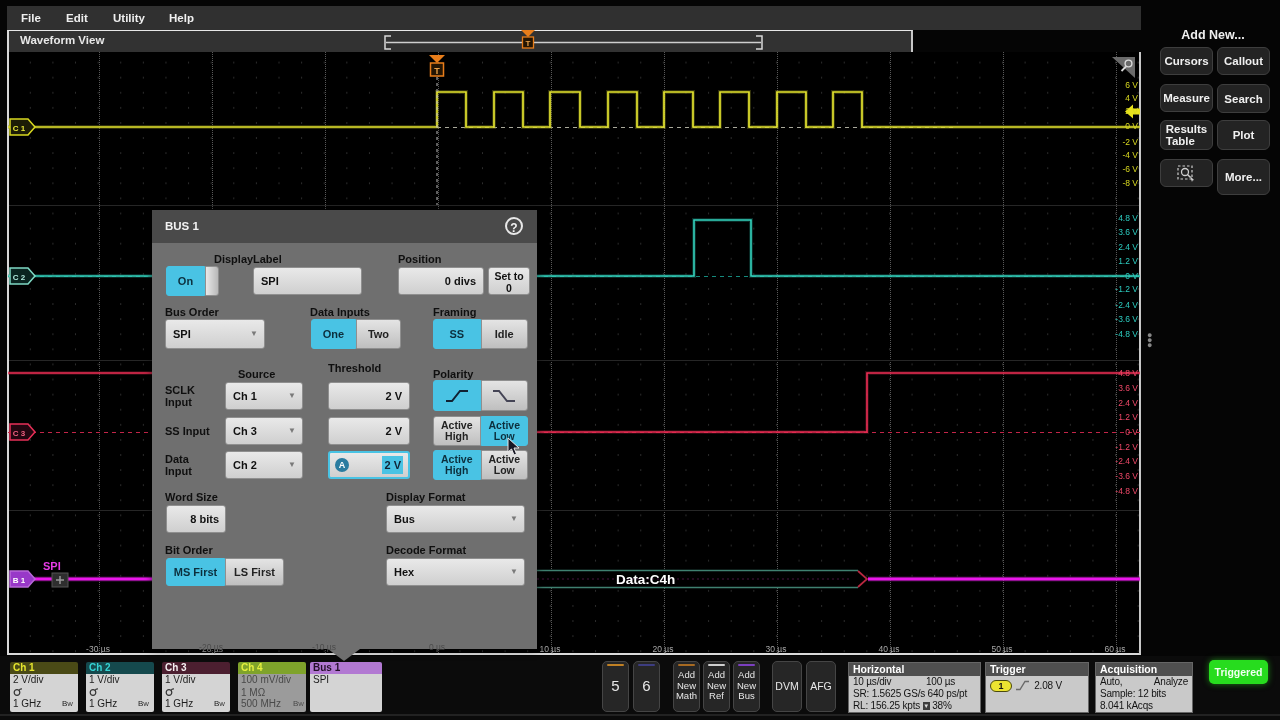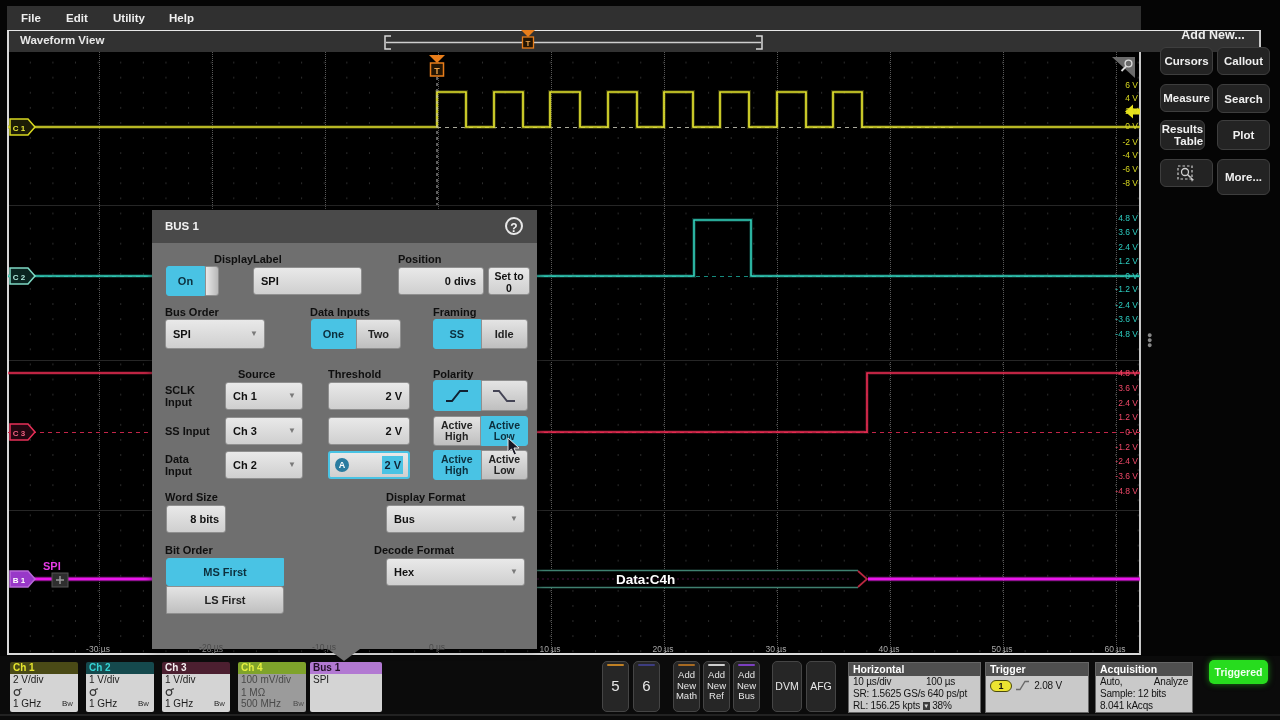--- a/index.html
+++ b/index.html
@@ -7,41 +7,41 @@
   font-family:"Liberation Sans", sans-serif; }
 .abs { position:absolute; }
 #stage { position:relative; width:1280px; height:720px; background:#050505; }
 
 
 #menubar { left:7px; top:6px; width:1134px; height:24px; background:#303030;
   color:#efefef; font-size:11.5px; font-weight:bold; }
 #menubar span { position:absolute; top:6px;text-align:center; }
 
 
-#wvstrip { left:7px; top:30px; width:1254px; height:22px; background:#323232;
+#wvstrip { left:7px; top:30px; width:906px; height:22px; background:#323232;
   border-top:1px solid #e8e8e8; border-left:2px solid #d8d8d8; border-right:2px solid #c8c8c8;
   color:#e8e8e8; font-size:11.5px; font-weight:bold; }
 
 
 #grat { left:7px; top:52px; width:1134px; height:603px; background:#000;
   border-left:2px solid #d8d8d8; border-right:2px solid #c8c8c8; border-bottom:2px solid #dadada;
   overflow:hidden; }
 .dots { position:absolute; left:0; top:0; width:1133px; height:601px;
   background-image:radial-gradient(circle, #2d2d2d 0.8px, transparent 1px);
   background-size:22.62px 15.1px; background-position:10px 3px; }
 .vmaj { position:absolute; top:0; width:0; height:601px; border-left:1px dotted #585858; }
 .hsep { position:absolute; left:0; width:1133px; height:0; border-top:1px solid #262626; }
 
 .axlbl { position:absolute; font-size:8.5px; transform:translateY(-50%); right:3px; text-align:right; }
 .tlbl { position:absolute; font-size:8.5px; color:#a8a8a8; transform:translateX(-50%); top:592px; }
 
 
 #rightpanel { left:1146px; top:0; width:134px; height:720px; color:#efefef; }
 .rbtn { position:absolute; background:#232323; border:1px solid #3e3e3e; border-radius:6px;
-  color:#f0f0f0; font-weight:bold; font-size:11.5px; text-align:right;
+  color:#f0f0f0; font-weight:bold; font-size:11.5px; text-align:left;
   display:flex; align-items:center; justify-content:center; line-height:12px; }
 
 
 #bottombar { left:0; top:656px; width:1280px; height:64px; background:#0b0b0b; }
 .badge { position:absolute; top:6px; width:68px; height:50px; border-radius:2px; overflow:hidden; }
 .bhead { height:12px; font-size:10px; font-weight:bold; padding:0 3px; line-height:12px; }
 .bbody { height:38px; background:#d4d4d4; color:#1c1c1c; font-size:10px; padding:0px 3px;
   line-height:12.5px; position:relative; }
 .dkbtn { position:absolute; background:#262626; border:1px solid #454545; border-radius:5px;
   color:#e8e8e8; text-align:center; }
@@ -199,21 +199,21 @@
     <rect x="522.5" y="9" width="11" height="11" fill="#241503" stroke="#e87d1a" stroke-width="1.3"></rect>
     <text x="528" y="18" fill="#e8a04a" font-size="8px" font-weight="bold" text-anchor="middle">T</text>
   </svg>
 
   <div id="rightpanel" class="abs">
     <div style="position:absolute;left:0;width:134px;top:28px;text-align:center;font-weight:bold;font-size:12.5px;">Add New...</div>
     <div class="rbtn" style="left:14px;top:47px;width:53px;height:28px;">Cursors</div>
     <div class="rbtn" style="left:71px;top:47px;width:53px;height:28px;">Callout</div>
     <div class="rbtn" style="left:14px;top:84px;width:53px;height:28px;">Measure</div>
     <div class="rbtn" style="left:71px;top:84px;width:53px;height:29px;">Search</div>
-    <div class="rbtn" style="left:14px;top:120px;width:45px;height:30px;">Results<br>Table</div>
+    <div class="rbtn" style="left:14px;top:120px;width:53px;height:30px;">Results<br>Table</div>
     <div class="rbtn" style="left:71px;top:120px;width:53px;height:30px;">Plot</div>
     <div class="rbtn" style="left:14px;top:159px;width:53px;height:28px;">
       <svg width="22" height="20" viewBox="0 0 22 20">
         <rect x="2" y="3" width="14" height="13" fill="none" stroke="#cfcfcf" stroke-width="1.2" stroke-dasharray="2.5 2"></rect>
         <circle cx="9" cy="9" r="3.5" fill="none" stroke="#cfcfcf" stroke-width="1.3"></circle>
         <path d="M11.5,11.5 l3,3" stroke="#cfcfcf" stroke-width="1.4"></path>
         <path d="M14,13 l4,4 l-1.5,0.5 l-0.5,1.5 z" fill="#cfcfcf"></path>
       </svg>
     </div>
     <div class="rbtn" style="left:71px;top:159px;width:53px;height:36px;">More...</div>
@@ -337,21 +337,21 @@
       <div class="on" style="line-height:28px;border-radius:3px 0 0 3px;">One</div>
       <div style="line-height:28px;border-radius:0 3px 3px 0;">Two</div>
     </div>
     <div class="dlbl" style="left:281px;top:96px;">Framing</div>
     <div class="seg" style="left:281px;top:109px;width:95px;height:30px;">
       <div class="on" style="line-height:28px;border-radius:3px 0 0 3px;">SS</div>
       <div style="line-height:28px;border-radius:0 3px 3px 0;">Idle</div>
     </div>
 
     <div class="dlbl" style="left:86px;top:158px;">Source</div>
-    <div class="dlbl" style="left:176px;top:158px;text-align:center;">Threshold</div>
+    <div class="dlbl" style="left:176px;top:152px;text-align:center;">Threshold</div>
     <div class="dlbl" style="left:281px;top:158px;">Polarity</div>
 
     <div class="dlbl" style="left:13px;top:174px;line-height:12px;">SCLK<br>Input</div>
     <div class="fld" style="left:73px;top:172px;width:78px;height:28px;line-height:26px;padding-left:7px;">Ch 1<span class="ddarrow">▼</span></div>
     <div class="fld" style="left:176px;top:172px;width:82px;height:28px;line-height:26px;text-align:right;padding-right:7px;">2 V</div>
     <div class="seg" style="left:281px;top:170px;width:95px;height:31px;">
       <div class="on" style="border-radius:3px 0 0 3px;position:relative;">
         <svg width="30" height="20" viewBox="0 0 30 20" style="margin-top:5px">
             <path d="M4,15 h6 l8,-10 h8" stroke="#123" stroke-width="2" fill="none"></path>
           </svg>
@@ -381,25 +381,25 @@
       <div class="on" style="border-radius:3px 0 0 3px;font-size:10.5px;line-height:11px;padding-top:3px;">Active<br>High</div>
       <div style="border-radius:0 3px 3px 0;font-size:10.5px;line-height:11px;padding-top:3px;">Active<br>Low</div>
     </div>
 
     <div class="dlbl" style="left:13px;top:281px;">Word Size</div>
     <div class="fld" style="left:14px;top:295px;width:60px;height:28px;line-height:26px;text-align:right;padding-right:6px;">8 bits</div>
     <div class="dlbl" style="left:234px;top:281px;">Display Format</div>
     <div class="fld" style="left:234px;top:295px;width:139px;height:28px;line-height:26px;padding-left:7px;">Bus<span class="ddarrow">▼</span></div>
 
     <div class="dlbl" style="left:13px;top:334px;">Bit Order</div>
-    <div class="seg" style="left:14px;top:348px;width:118px;height:14px;flex-direction:column;">
+    <div class="seg" style="left:14px;top:348px;width:118px;height:28px;">
       <div class="on" style="line-height:26px;border-radius:3px 0 0 3px;">MS First</div>
       <div style="line-height:26px;border-radius:0 3px 3px 0;">LS First</div>
     </div>
-    <div class="dlbl" style="left:222px;top:334px;">Decode Format</div>
+    <div class="dlbl" style="left:234px;top:334px;">Decode Format</div>
     <div class="fld" style="left:234px;top:348px;width:139px;height:28px;line-height:26px;padding-left:7px;">Hex<span class="ddarrow">▼</span></div>
 
     <div style="position:absolute;left:176px;top:439px;width:0;height:0;border-left:16px solid transparent;border-right:16px solid transparent;border-top:12px solid #6f6f6f;"></div>
   </div>
 
   <div class="abs" style="left:0;top:0;width:1280px;height:720px;pointer-events:none;">
     <div class="abs" style="left:211px;top:642px;transform:translateX(-50%);font-size:8.5px;color:#4c4c4c;">-20 µs</div>
     <div class="abs" style="left:324px;top:642px;transform:translateX(-50%);font-size:8.5px;color:#4c4c4c;">-10 µs</div>
     <div class="abs" style="left:437px;top:642px;transform:translateX(-50%);font-size:8.5px;color:#4c4c4c;">0 µs</div>
 

